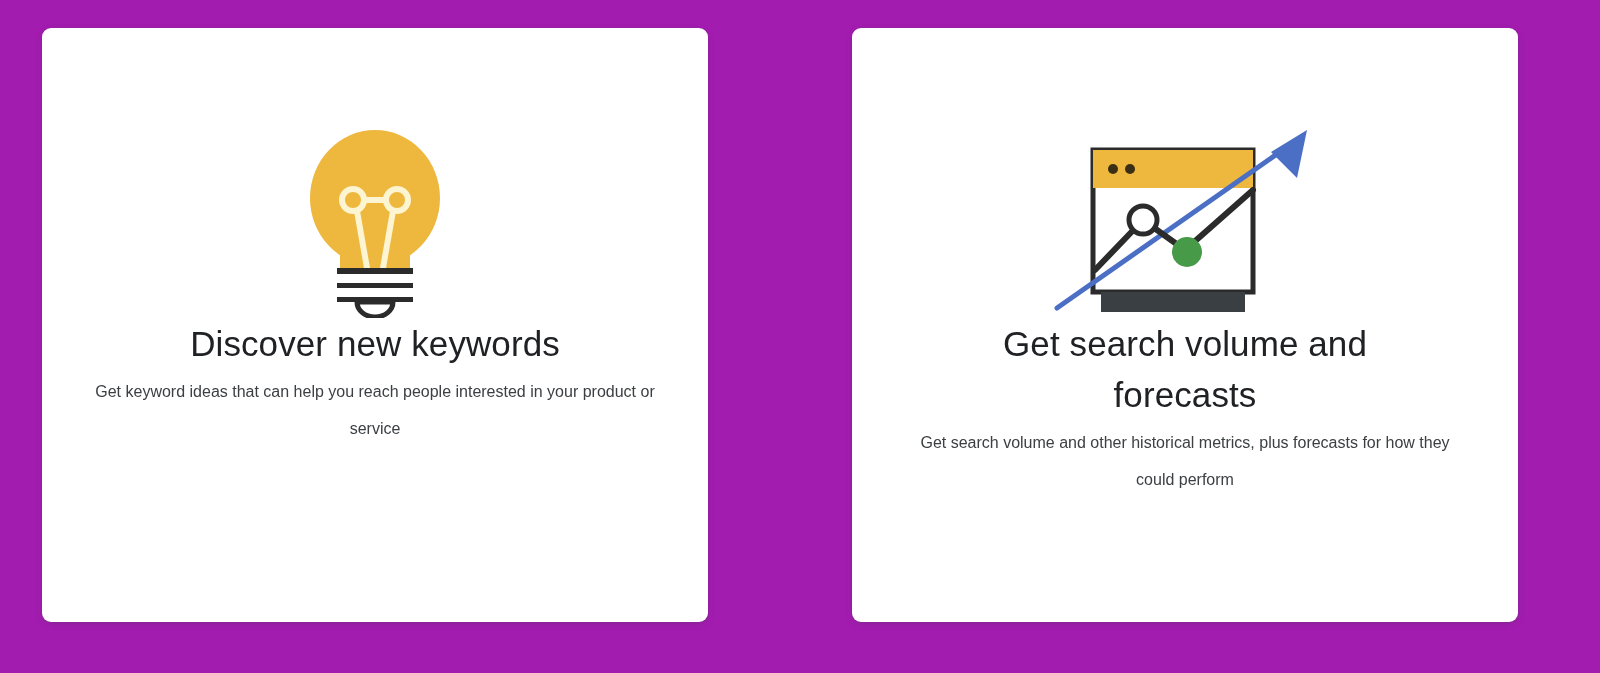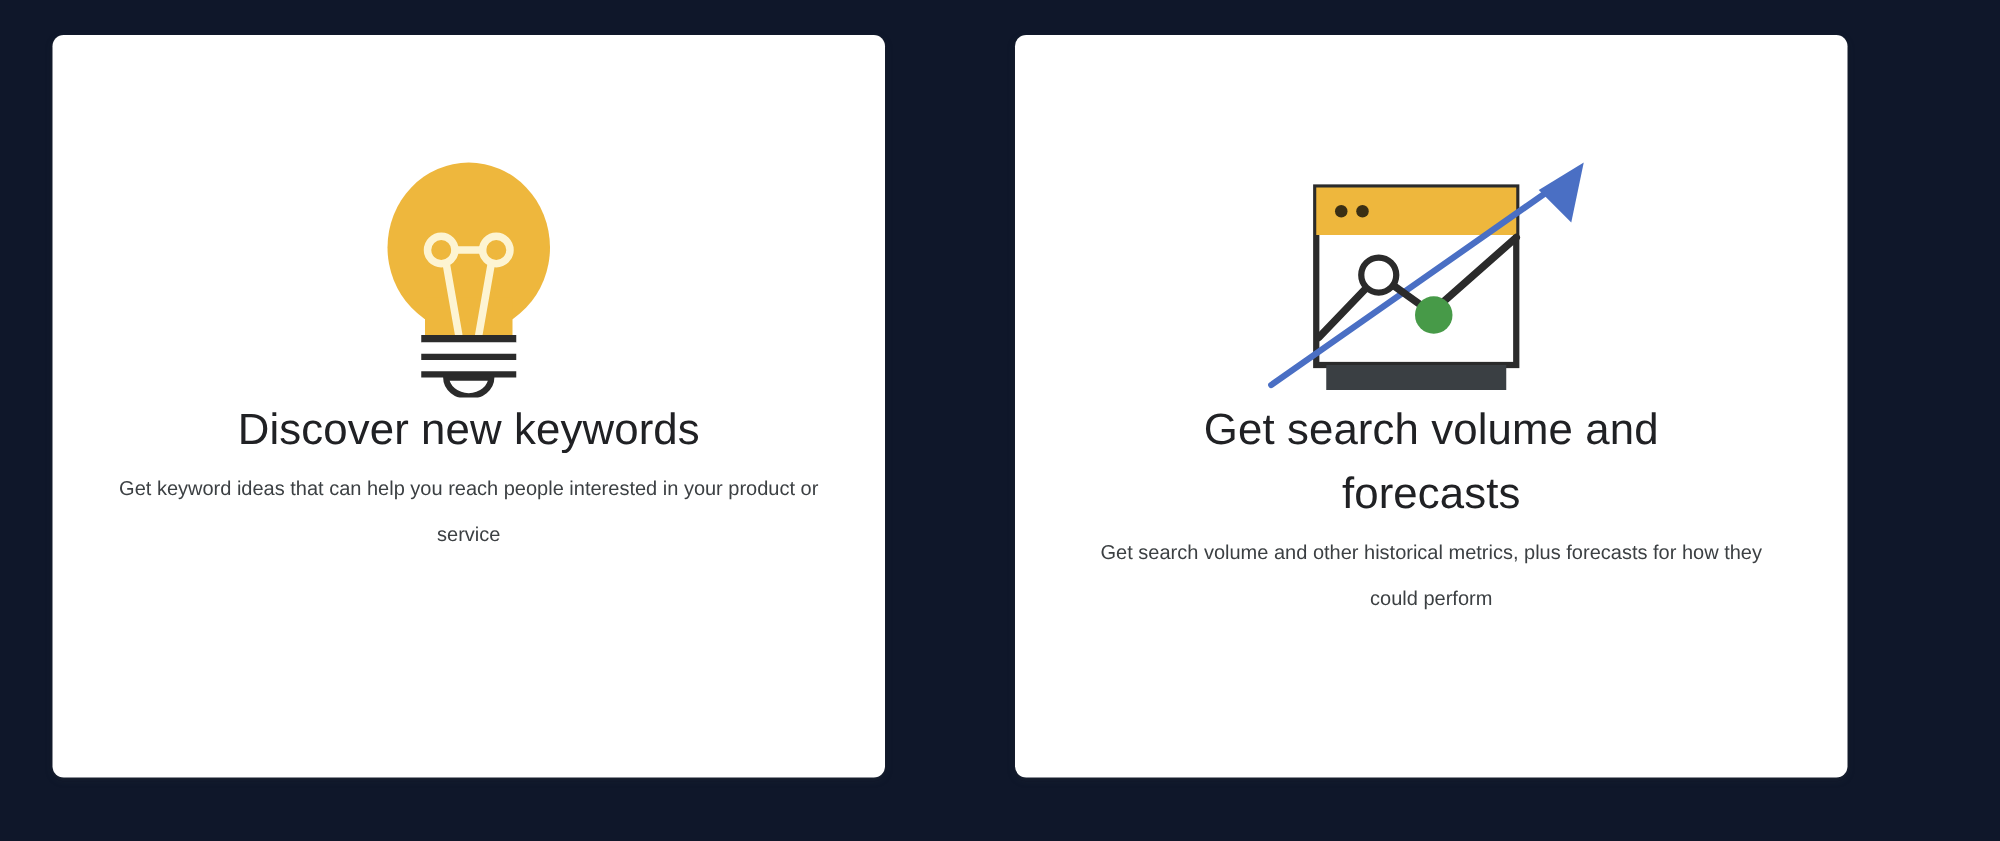--- a/index.html
+++ b/index.html
@@ -11,39 +11,39 @@
     height: 673px;
     background: #f1f1f1;
     font-family: "Liberation Sans", sans-serif;
     overflow: hidden;
   }
 
   .board {
     position: relative;
     width: 1600px;
     height: 673px;
-    background: #0f172a;
+    background: #a21caf;
     text-decoration: underline;
   }
 
   .card {
     position: absolute;
     top: 28px;
     height: 594px;
     background: #ffffff;
     border-radius: 9px;
     box-shadow: 0 1px 2px rgba(60,64,67,0.18), 0 2px 6px 1px rgba(60,64,67,0.10);
     box-sizing: border-box;
     display: flex;
     flex-direction: column;
     align-items: center;
   }
 
   .card-left  { left: 42px;  width: 666px; }
-  .card-right { left: 812px; width: 666px; }
+  .card-right { left: 852px; width: 666px; }
 
   .icon-wrap {
     width: 100%;
     display: flex;
     justify-content: center;
     align-items: flex-end;
   }
   .icon-wrap-left  { height: 290px; padding-top: 0; }
   .icon-wrap-right { height: 290px; }
 

